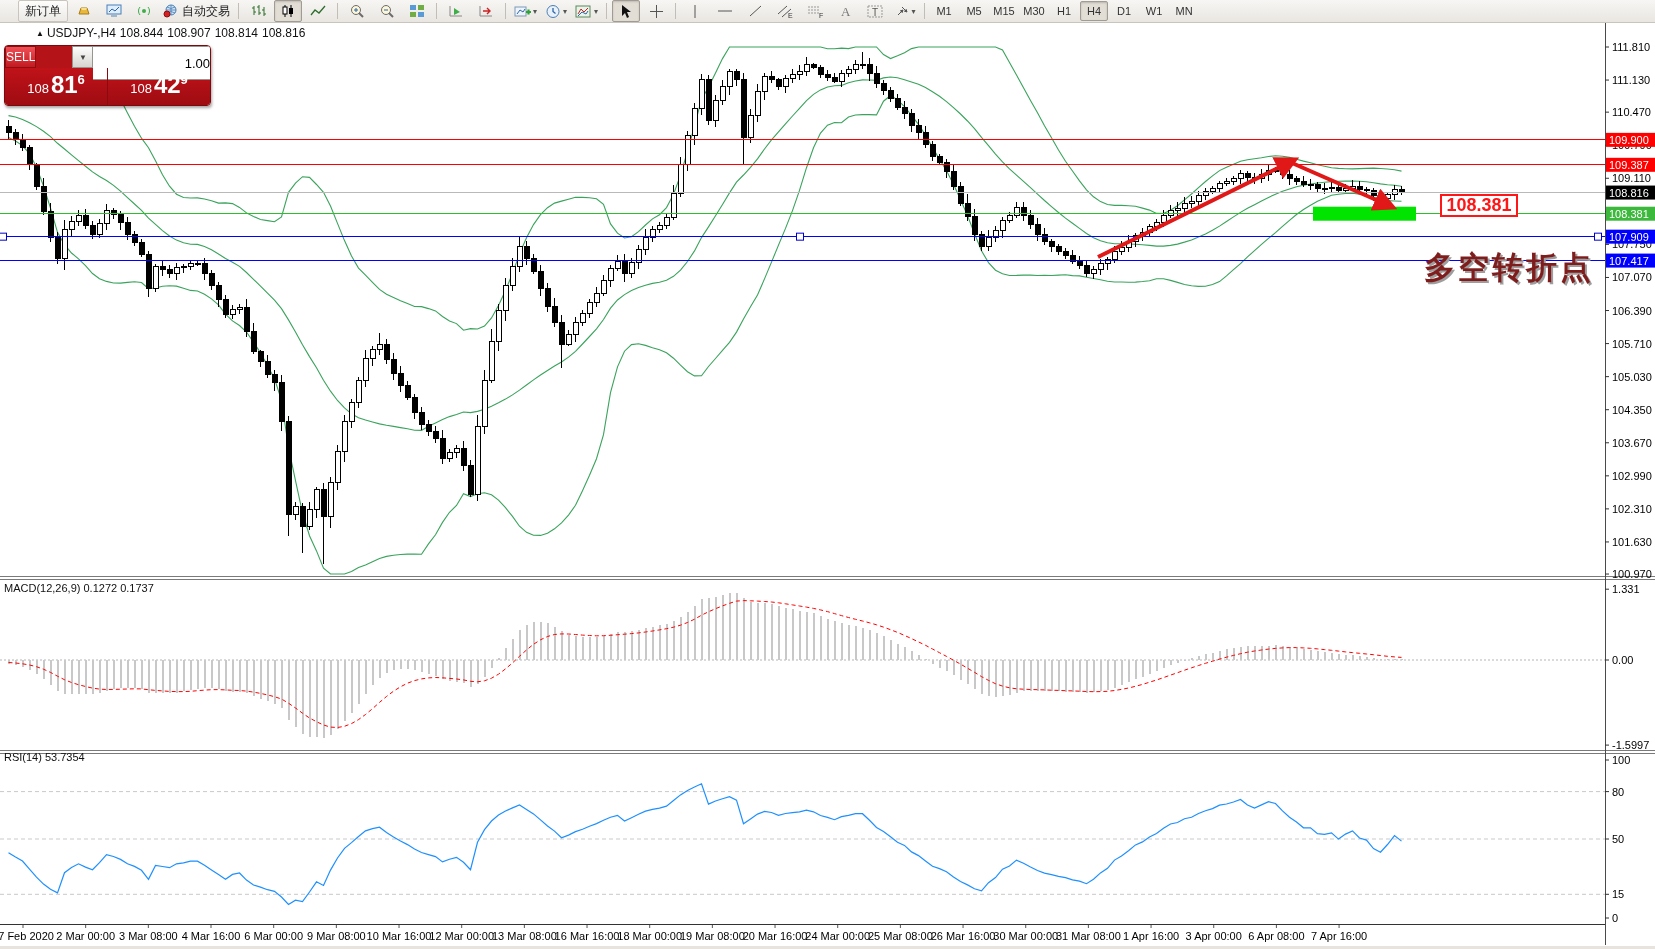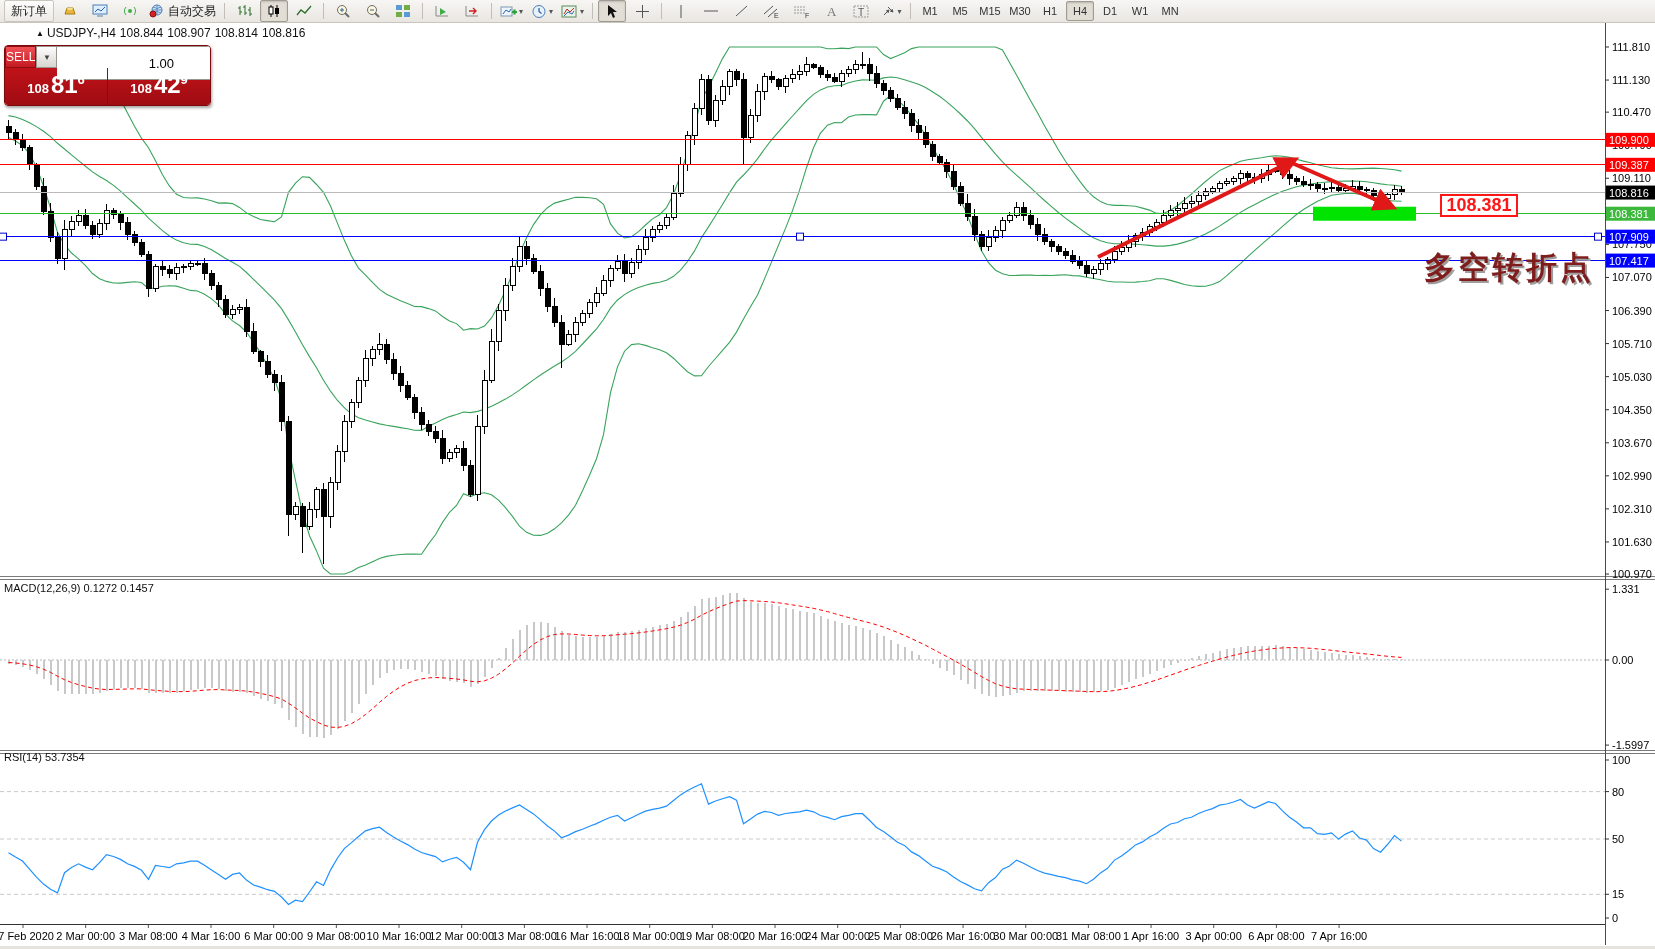--- a/index.html
+++ b/index.html
@@ -1,51 +1,51 @@
 <!DOCTYPE html>
 <html><head>
 <meta charset="utf-8">
 <style>
   html,body{margin:0;padding:0;width:1655px;height:949px;overflow:hidden;
     font-family:"Liberation Sans",sans-serif;background:#f0efed;}
   
   #toolbar{position:absolute;left:0;top:0;width:1655px;height:23px;
     background:linear-gradient(#f7f6f4,#e9e6e1);border-bottom:1px solid #c9c4bc;
-    display:flex;align-items:center;padding-left:3px;box-sizing:border-box;}
+    display:flex;align-items:center;padding-left:17px;box-sizing:border-box;}
   .tb-btn{display:inline-flex;align-items:center;justify-content:center;
     height:20px;min-width:22px;margin:0 1px;border:1px solid transparent;border-radius:2px;
     font-size:12px;color:#222;cursor:default;white-space:nowrap;padding:0 2px;}
   .tb-btn.raised{border:1px solid #c9c4bc;background:linear-gradient(#fdfdfc,#eceae6);padding:0 6px;}
   .tb-btn.active{border:1px solid #a19c93;background:#e2ded6;box-shadow:inset 0 1px 2px rgba(0,0,0,.15);}
   .tb-sep{width:1px;height:16px;background:#c2bdb5;margin:0 4px;}
   .caret{font-size:8px;color:#555;margin-left:2px;}
   .tf{display:inline-flex;align-items:center;justify-content:center;height:18px;
     min-width:26px;margin:8px 1px;font-size:11px;color:#333;border:1px solid transparent;border-radius:2px;}
   .tf.active{border:1px solid #a19c93;background:#e2ded6;box-shadow:inset 0 1px 2px rgba(0,0,0,.18);text-align:center;}
   
   #chart-area{position:absolute;left:0;top:23px;width:1655px;height:926px;background:#fff;}
   #chart-svg{position:absolute;left:0;top:0;}
   #symbol-header{position:absolute;left:4px;top:3px;font-size:12px;color:#111;margin-left:32px;}
   #symbol-header .tri{font-size:8px;vertical-align:1px;margin-right:3px;}
   #symbol-header span{margin-right:4px;}
   
   #trade-panel{position:absolute;left:4px;top:22px;width:205px;border:1px solid #7c090d;
     border-radius:4px;overflow:hidden;box-shadow:1px 2px 3px rgba(0,0,0,.35);}
-  #tp-row1{display:flex;height:22px;background:#b41318;}
+  #tp-row1{display:flex;height:22px;background:#b41318;gap:36px;}
   .tp-btn{width:50px;display:flex;align-items:center;justify-content:center;color:#fff;
     font-size:12px;background:linear-gradient(#ef5056,#c41a21);border:1px solid #8f0c10;}
   #tp-lot{flex:1;display:flex;}
   .spin{width:19px;display:flex;align-items:center;justify-content:center;
     background:linear-gradient(#fdfdfd,#d8d5d0);border:1px solid #98948e;font-size:8px;color:#444;}
   #lot-input{flex:1;border:1px solid #98948e;border-left:none;border-right:none;
     text-align:center;font-size:13px;font-family:"Liberation Sans",sans-serif;padding:16px;}
   #tp-row2{display:flex;height:37px;background:linear-gradient(#c01219,#9e0c12);color:#fff;}
   .tp-price{flex:1;display:flex;align-items:baseline;justify-content:center;padding-top:2px;}
   .tp-price:first-child{border-right:1px solid #8a0a0e;}
-  .p-small{font-size:13px;font-weight:bold;margin-right:2px;text-align:right;}
+  .p-small{font-size:13px;font-weight:normal;margin-right:2px;text-align:right;}
   .p-big{font-size:24px;font-weight:bold;line-height:30px;}
   .p-sup{font-size:13px;font-weight:bold;vertical-align:8px;position:relative;top:-9px;}
   
   .ind-label{position:absolute;left:4px;font-size:11px;color:#111;}
   
   #price-note-box{position:absolute;left:1440px;top:171px;width:74px;height:19px;
     border:2px solid #ff1616;background:#fff;color:#ff1616;font-size:18px;font-weight:bold;
     display:flex;align-items:center;justify-content:center;}
   #cn-note{position:absolute;left:1424px;top:224px;font-size:31px;font-weight:bold;
     color:#7f1d1d;letter-spacing:3px;text-shadow:2px 2px 0 #9e9e9e;white-space:nowrap;}
@@ -1030,18 +1030,18 @@
         <span class="p-sup">6</span>
       </div>
       <div class="tp-price">
         <span class="p-small">108</span>
         <span class="p-big">42</span>
         <span class="p-sup">9</span>
       </div>
     </div>
   </div>
 
-  <div class="ind-label" style="top:559px">MACD(12,26,9) 0.1272 0.1457</div>
+  <div class="ind-label" style="top:559px">MACD(12,26,9) 0.1272 0.1737</div>
   <div class="ind-label" style="top:728px">RSI(14) 53.7354</div>
 
   <div id="price-note-box">108.381</div>
   <div id="cn-note">多空转折点</div>
 </div>
 
 </body></html>

